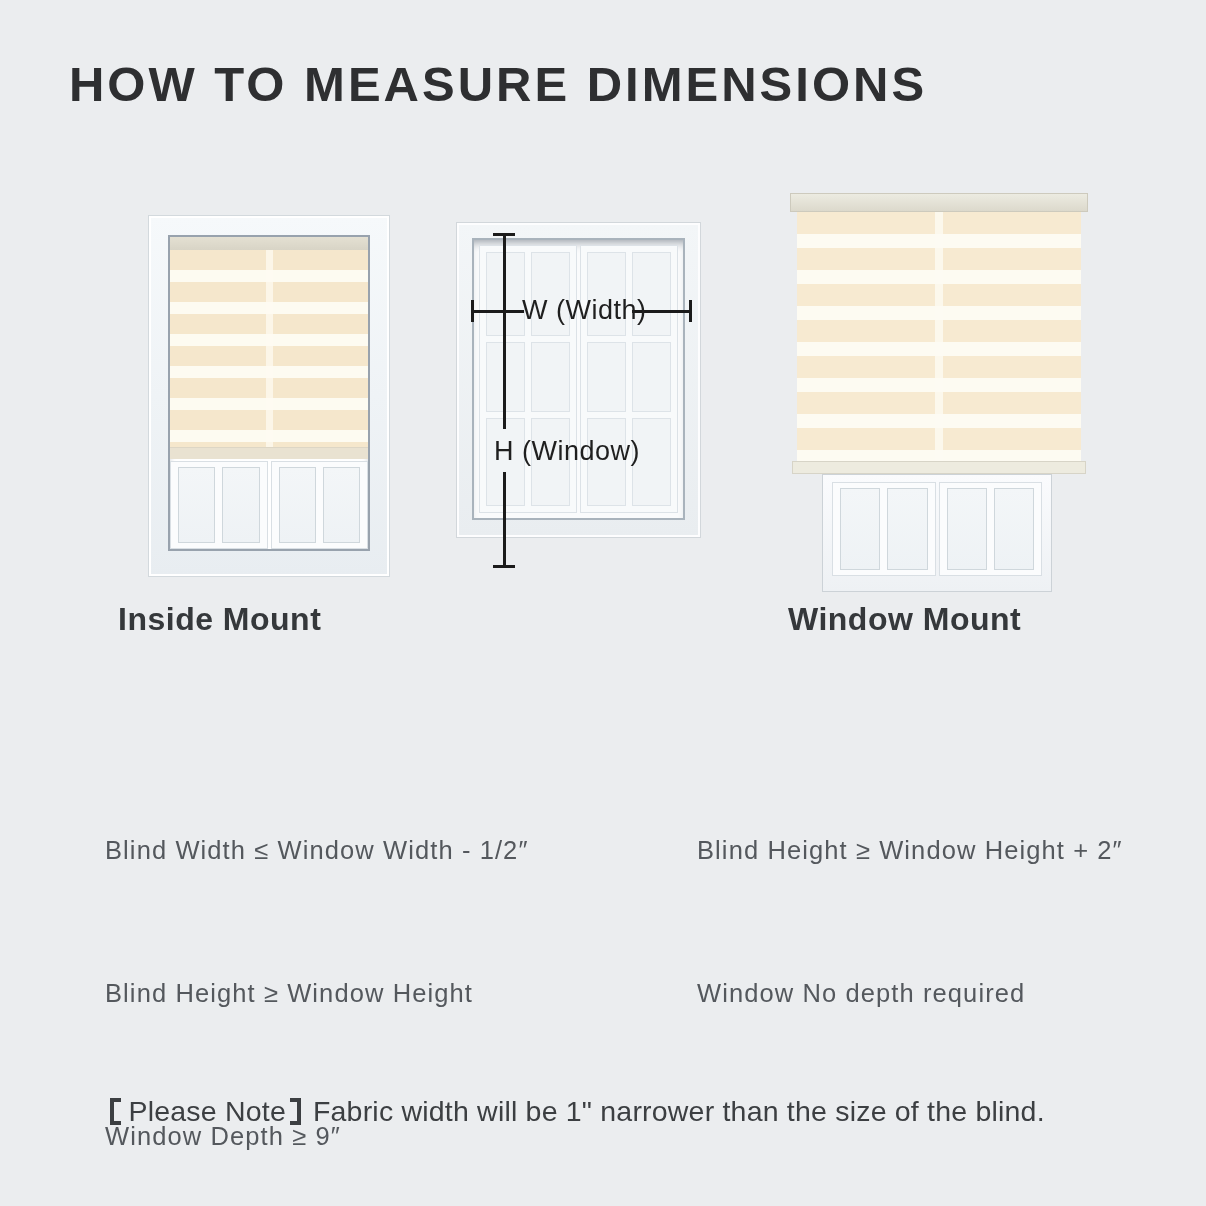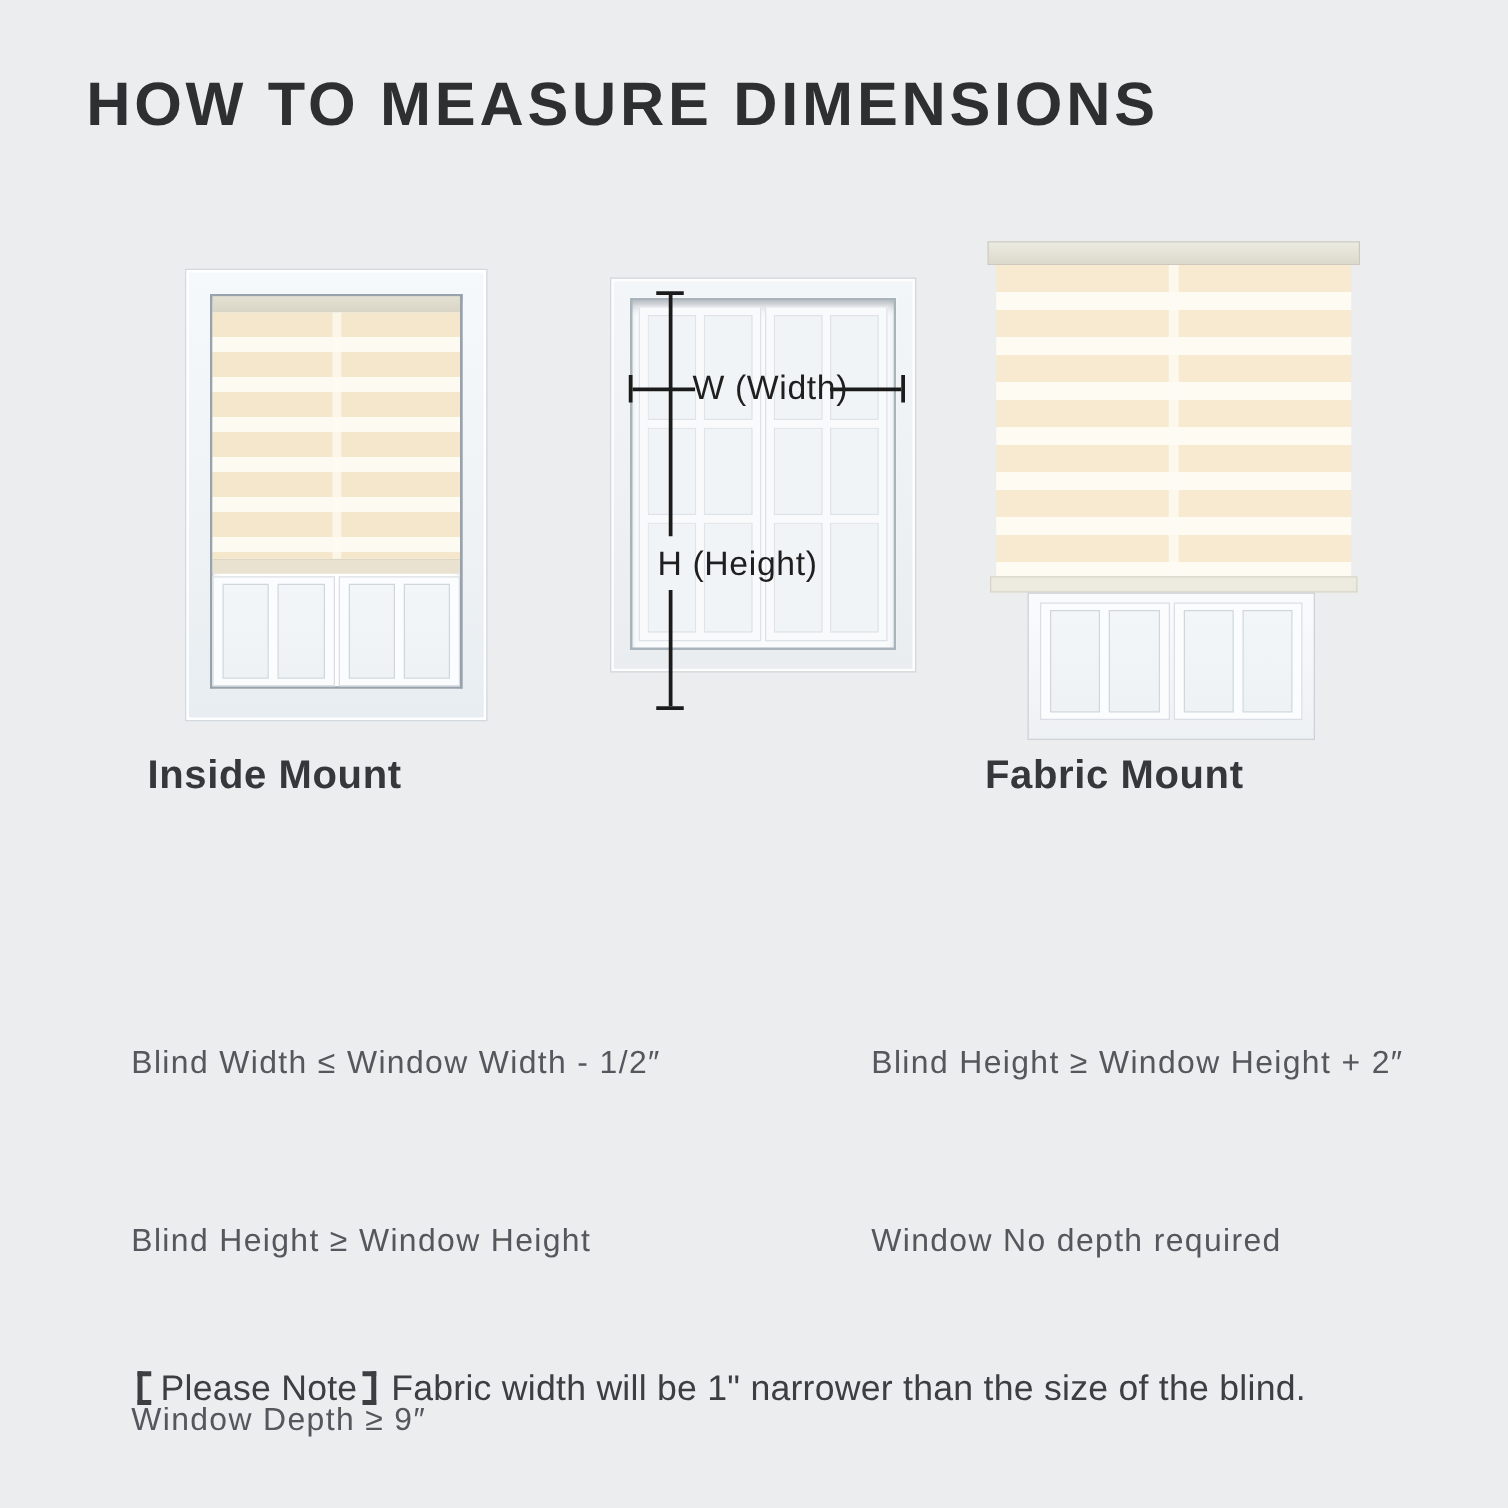--- a/index.html
+++ b/index.html
@@ -56,21 +56,21 @@
   }
   .blind-in .fabric::after{
     content:"";position:absolute;top:0;bottom:0;left:calc(50% - 3px);width:7px;
     background:rgba(253,251,241,.75);
   }
   .blind-in .rail-bottom{height:12px;background:#e9e2d1;border-top:1px solid #ddd6c5;}
   .win-inside .panes{left:2px;right:2px;top:226px;bottom:2px;}
 
   
   .win-measure{
-    position:absolute;left:488px;top:222px;width:245px;height:316px;
+    position:absolute;left:456px;top:222px;width:245px;height:316px;
     background:linear-gradient(180deg,#f3f6f8,#e9edf0);
     border:1px solid #d2d7db;
     box-shadow:inset 0 0 0 2px #fdfdfe;
   }
   .win-measure .opening{
     position:absolute;left:15px;right:15px;top:15px;bottom:17px;
     background:#fafbfc;
     box-shadow:inset 0 0 0 2px #a9b3bc, inset 0 8px 10px -4px rgba(66,78,92,.55);
     display:flex;gap:3px;padding:7px;
   }
@@ -201,21 +201,21 @@
     <div class="measure-overlay">
       <div class="mline vtick-top"></div>
       <div class="mline vline-a"></div>
       <div class="mline vline-b"></div>
       <div class="mline vtick-bottom"></div>
       <div class="mline htick-left"></div>
       <div class="mline hline-a"></div>
       <div class="mline hline-b"></div>
       <div class="mline htick-right"></div>
       <span class="mlabel wlabel">W (Width)</span>
-      <span class="mlabel hlabel">H (Height)</span>
+      <span class="mlabel hlabel">H (Window)</span>
     </div>
   </div>
 
   <div class="blind-out">
     <div class="rail-top"></div>
     <div class="fabric"></div>
     <div class="rail-bottom"></div>
   </div>
   <div class="win-outside">
     <div class="panes">
@@ -224,21 +224,21 @@
         <div class="pane"></div>
       </div>
       <div class="sash">
         <div class="pane"></div>
         <div class="pane"></div>
       </div>
     </div>
   </div>
 
   <div class="mount-label inside">Inside Mount</div>
-  <div class="mount-label outside">Fabric Mount</div>
+  <div class="mount-label outside">Window Mount</div>
 
   <div class="spec-col left">
     <div class="spec-line">Blind Width ≤ Window Width - 1/2″</div>
     <div class="spec-line">Blind Height ≥ Window Height</div>
     <div class="spec-line">Window Depth ≥ 9″</div>
     
     
     
   </div>
 

